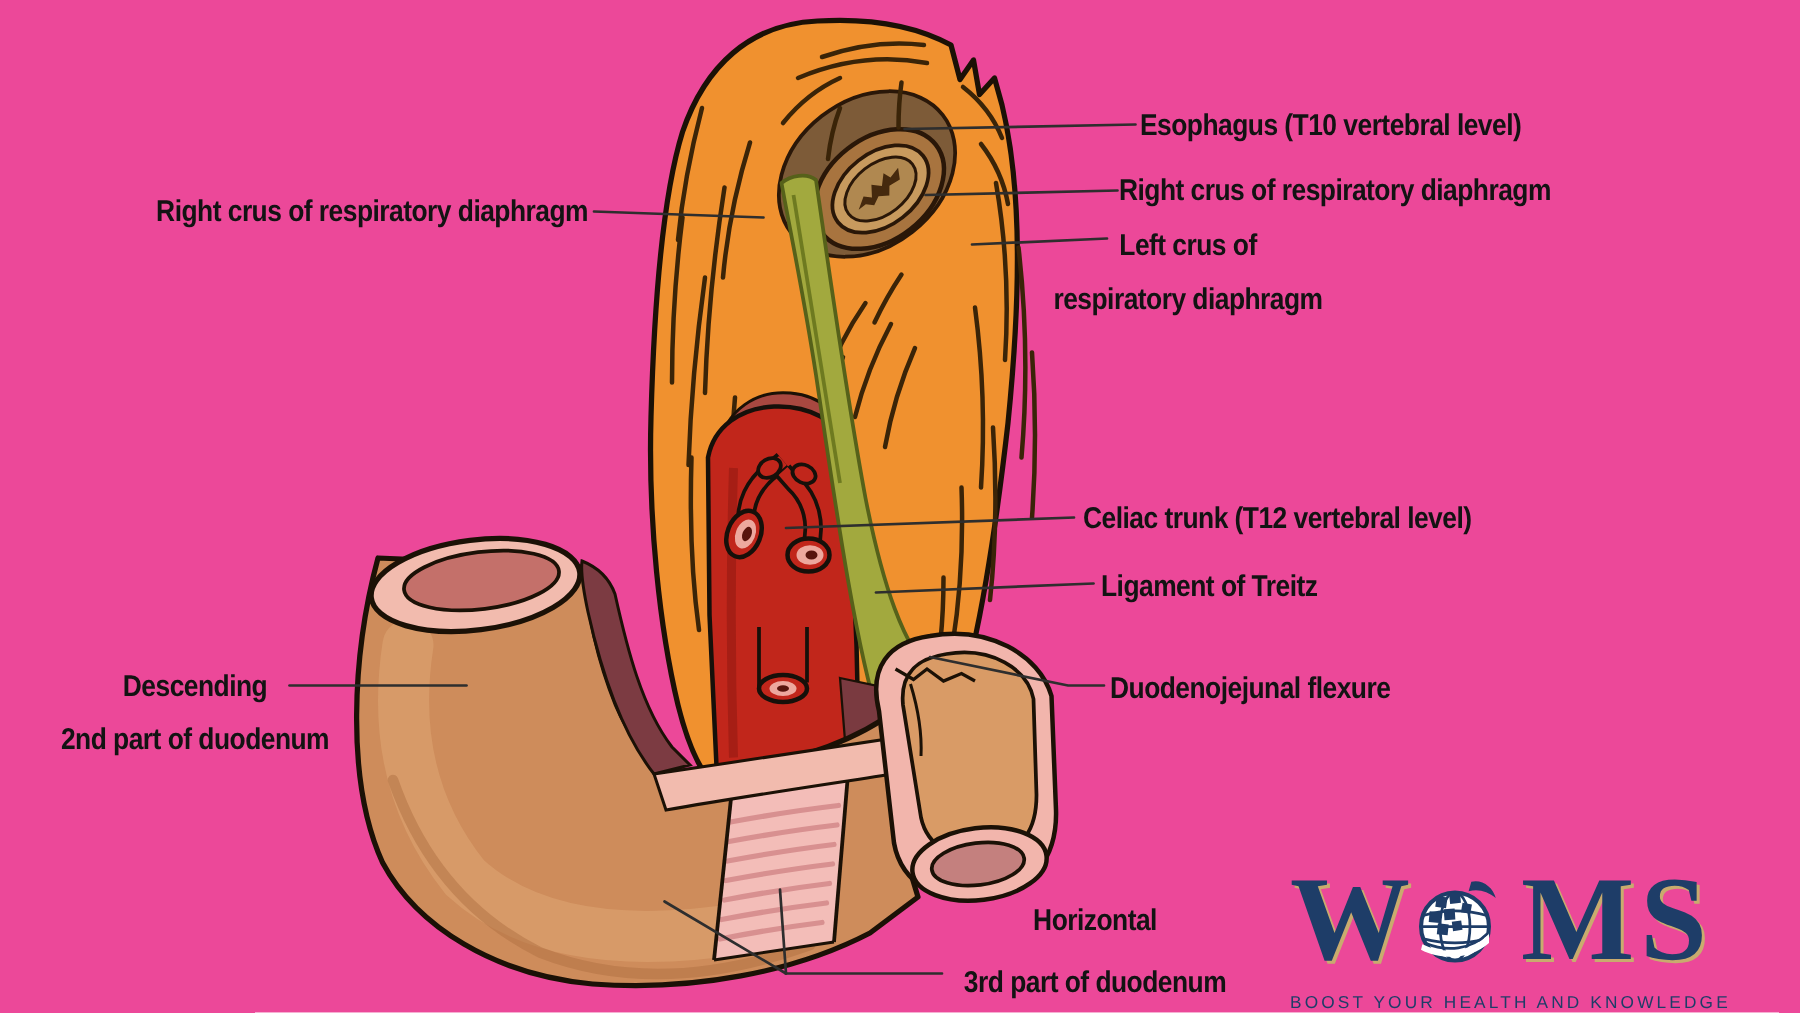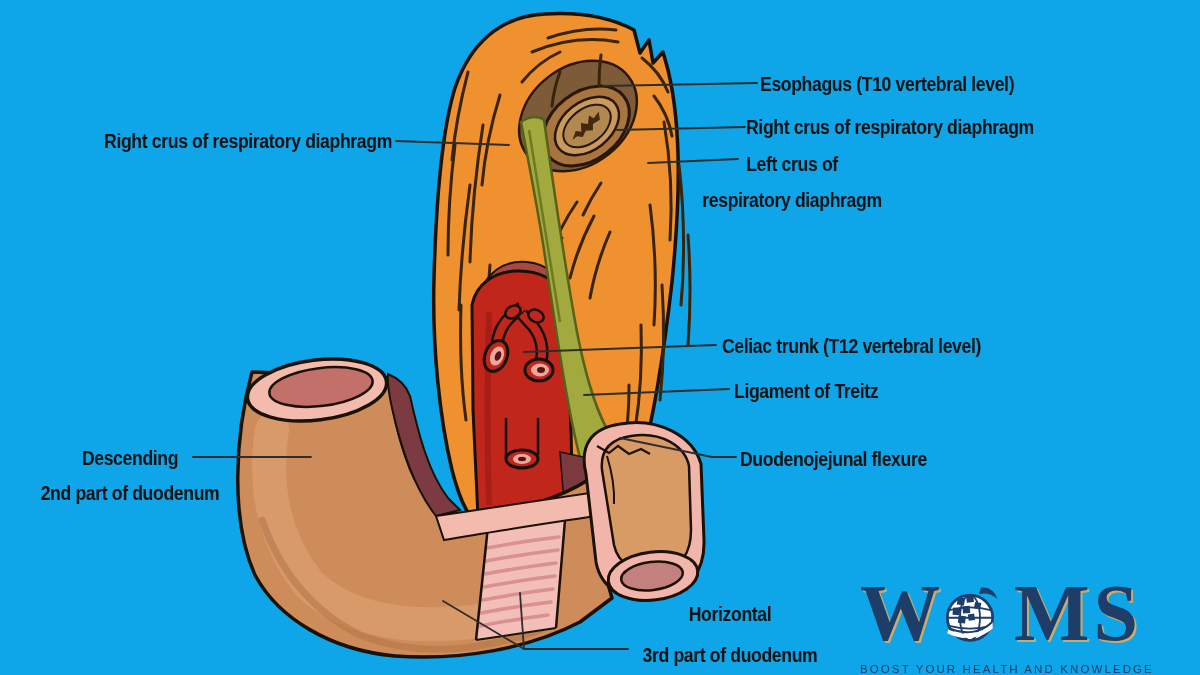--- a/index.html
+++ b/index.html
@@ -1,16 +1,16 @@
 <!DOCTYPE html>
 <html><head>
 <meta charset="utf-8">
 <style>
   html,body{margin:0;padding:0;background:#fff;}
-  .stage{position:relative;width:1200px;height:675px;background:#0ea5e9;overflow:hidden;
+  .stage{position:relative;width:1200px;height:675px;background:#ec4899;overflow:hidden;
          font-family:"Liberation Sans",sans-serif;}
   .art{position:absolute;left:0;top:0;}
   .lbl{position:absolute;font-weight:700;font-size:20px;line-height:26px;color:#131313;
        letter-spacing:-0.4px;white-space:nowrap;transform:scaleX(.88);}
   .anchor-left{transform-origin:0 50%;}
   .anchor-right{transform-origin:100% 50%;text-align:right;}
   .anchor-center{transform-origin:50% 50%;text-align:center;white-space:normal;}
   .two-line{line-height:36px;}
   .two-line-wide{line-height:41px;}
   

